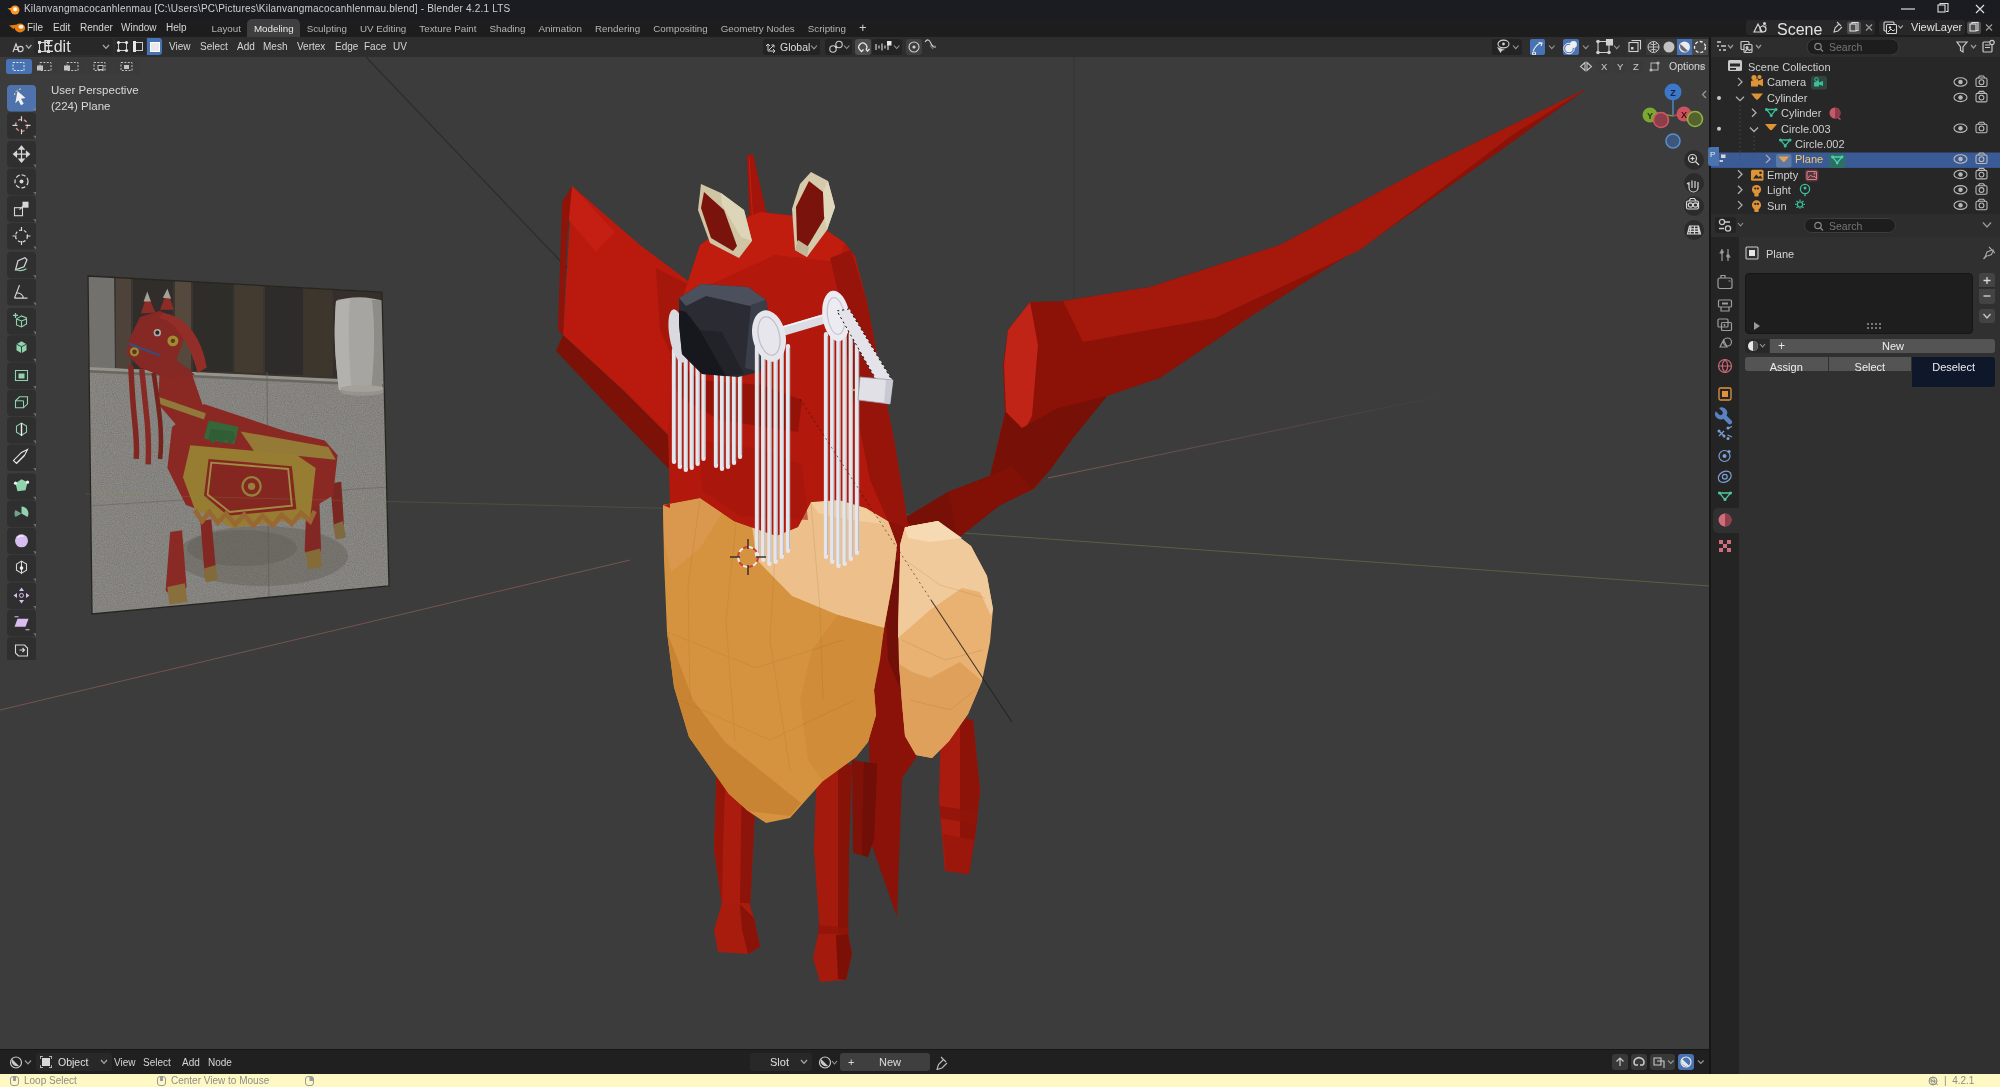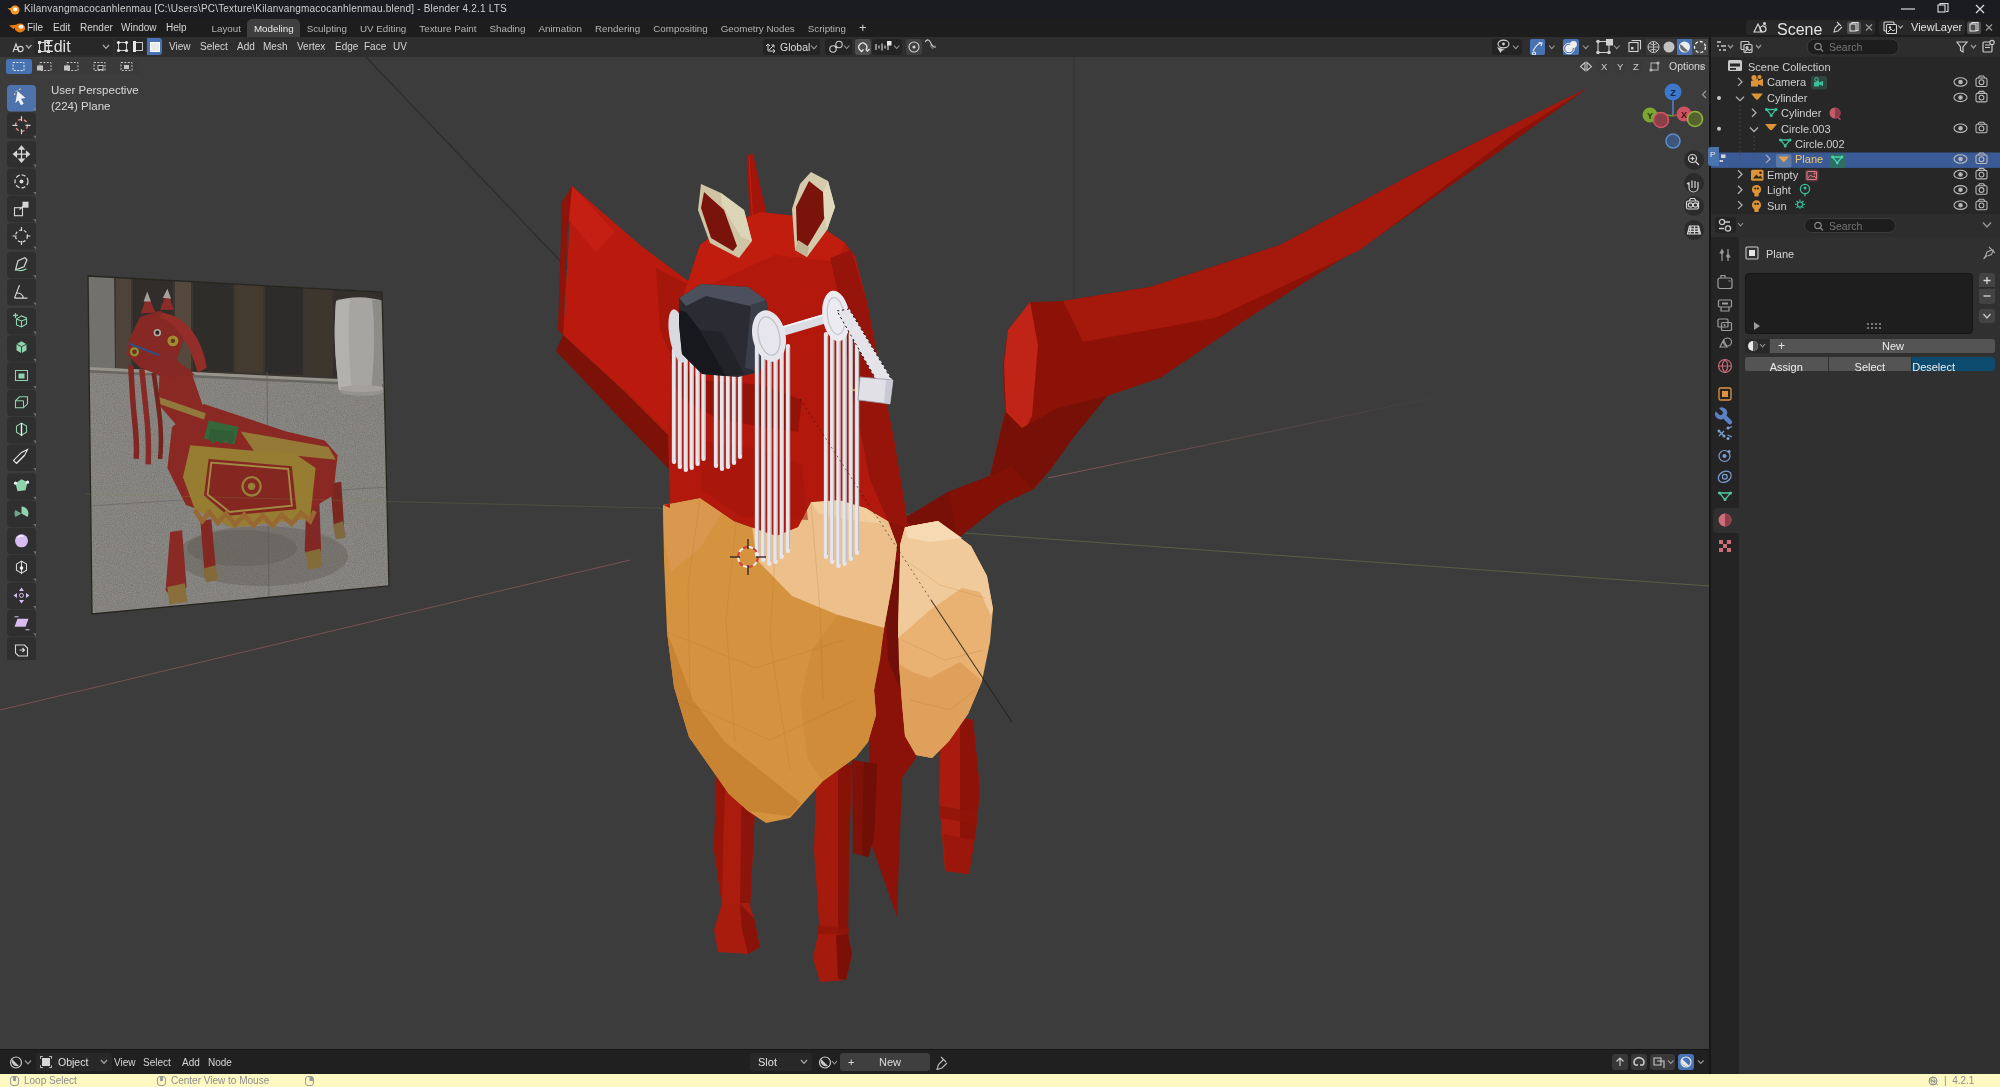--- a/index.html
+++ b/index.html
@@ -22,21 +22,21 @@
 </style>
 </head>
 <body>
 
 <div class="abs" id="titlebar">
   <svg class="abs" style="left:7px;top:3px" width="13" height="13" viewBox="0 0 13 13">
     <circle cx="8" cy="7" r="4.5" fill="#ff9722"></circle>
     <path d="M0.5 5.5 L7 4.5 L4 7.5 Z" fill="#ff9722"></path>
     <circle cx="8.2" cy="6.2" r="2" fill="#fff"></circle>
   </svg>
-  <span class="abs" style="left:24px;top:3px;letter-spacing:0.2px">Kilanvangmacocanhlenmau [C:\Users\PC\Texture\Kilanvangmacocanhlenmau.blend] - Blender 4.2.1 LTS</span>
+  <span class="abs" style="left:24px;top:3px;letter-spacing:0.2px">Kilanvangmacocanhlenmau [C:\Users\PC\Pictures\Kilanvangmacocanhlenmau.blend] - Blender 4.2.1 LTS</span>
   <svg class="abs" style="left:1898px;top:0" width="102" height="18" viewBox="0 0 102 18">
     <path d="M3 9 L17 9" stroke="#dcdcdc" stroke-width="1.2"></path>
     <rect x="40" y="5" width="7" height="7" fill="none" stroke="#dcdcdc" stroke-width="1.1"></rect>
     <path d="M42 5 v-1.5 h8 v8 h-2" fill="none" stroke="#dcdcdc" stroke-width="1.1"></path>
     <path d="M78 5 L86 13 M86 5 L78 13" stroke="#dcdcdc" stroke-width="1.2"></path>
   </svg>
 </div>
 
 <div class="abs" id="menubar">
   <svg class="abs" style="left:9px;top:3px" width="17" height="13" viewBox="0 0 17 13">
@@ -914,21 +914,21 @@
     </svg>
     <div class="abs" style="left:59px;top:125px;width:225px;height:14px;background:#545454;border-radius:0 3px 3px 0;">
       <span style="position:absolute;left:8px;top:0px;font-size:12px;color:#e8e8e8">+</span>
       <span style="position:absolute;left:112px;top:1px;font-size:11px;color:#eee">New</span>
     </div>
 
     <div class="abs" style="left:34px;top:143px;width:82.6px;height:14px;background:#545454;border-radius:3px 0 0 3px;text-align:center">
       <span style="font-size:11px;color:#eee;position:relative;top:0px">Assign</span></div>
     <div class="abs" style="left:117.6px;top:143px;width:82.6px;height:14px;background:#545454;text-align:center">
       <span style="font-size:11px;color:#eee;position:relative;top:0px">Select</span></div>
-    <div class="abs" style="left:201.2px;top:143px;width:82.8px;height:14px;background:#0c4a6e;border-radius:0 3px 3px 0;text-align:left">
+    <div class="abs" style="left:201.2px;top:143px;width:82.8px;height:30px;background:#0f172a;border-radius:0 3px 3px 0;text-align:center">
       <span style="font-size:11px;color:#eee;position:relative;top:0px">Deselect</span></div>
   </div>
 </div>
 
 <div class="abs" id="shaderhead">
   <svg class="abs" style="left:8px;top:5px" width="26" height="15" viewBox="0 0 26 15">
     <circle cx="8" cy="7.5" r="5.5" fill="none" stroke="#c9c9c9" stroke-width="1.2"></circle>
     <path d="M4 4 a5.5 5.5 0 0 0 7 7" fill="#c9c9c9"></path>
     <path d="M17 5.5 l3 3.4 l3 -3.4" stroke="#999" stroke-width="1.2" fill="none"></path>
   </svg>
@@ -939,21 +939,21 @@
     </svg>
     <span style="margin-left:22px;font-size:10.5px">Object</span>
     <svg class="abs" style="right:4px;top:6px" width="8" height="6" viewBox="0 0 8 6">
         <path d="M1 1 l3 3.4 l3 -3.4" stroke="#aaa" stroke-width="1.2" fill="none"></path>
       </svg>
   </div>
   <span class="menubtn" style="left:114px;top:7px">View</span>
   <span class="menubtn" style="left:143px;top:7px">Select</span>
   <span class="menubtn" style="left:182px;top:7px">Add</span>
   <span class="menubtn" style="left:208px;top:7px">Node</span>
-  <div class="ddbox" style="left:750px;top:3px;width:62px;height:18px;line-height:18px"><span style="margin-left:8px">Slot</span>
+  <div class="ddbox" style="left:750px;top:3px;width:62px;height:18px;line-height:18px"><span style="margin-left:20px">Slot</span>
     <svg class="abs" style="right:4px;top:6px" width="8" height="6" viewBox="0 0 8 6">
         <path d="M1 1 l3 3.4 l3 -3.4" stroke="#aaa" stroke-width="1.2" fill="none"></path>
       </svg>
   </div>
   <svg class="abs" style="left:817px;top:5px" width="22" height="15" viewBox="0 0 22 15">
     <circle cx="8" cy="7.5" r="5.5" fill="none" stroke="#c9c9c9" stroke-width="1.2"></circle>
     <path d="M4 4 a5.5 5.5 0 0 0 7 7" fill="#c9c9c9"></path>
     <path d="M15 6 l2.5 3 l2.5 -3" stroke="#999" stroke-width="1.1" fill="none"></path>
   </svg>
   <div class="obtn" style="left:840px;top:3px;width:90px;height:18px;line-height:18px;background:#3f3f3f;color:#dcdcdc">

